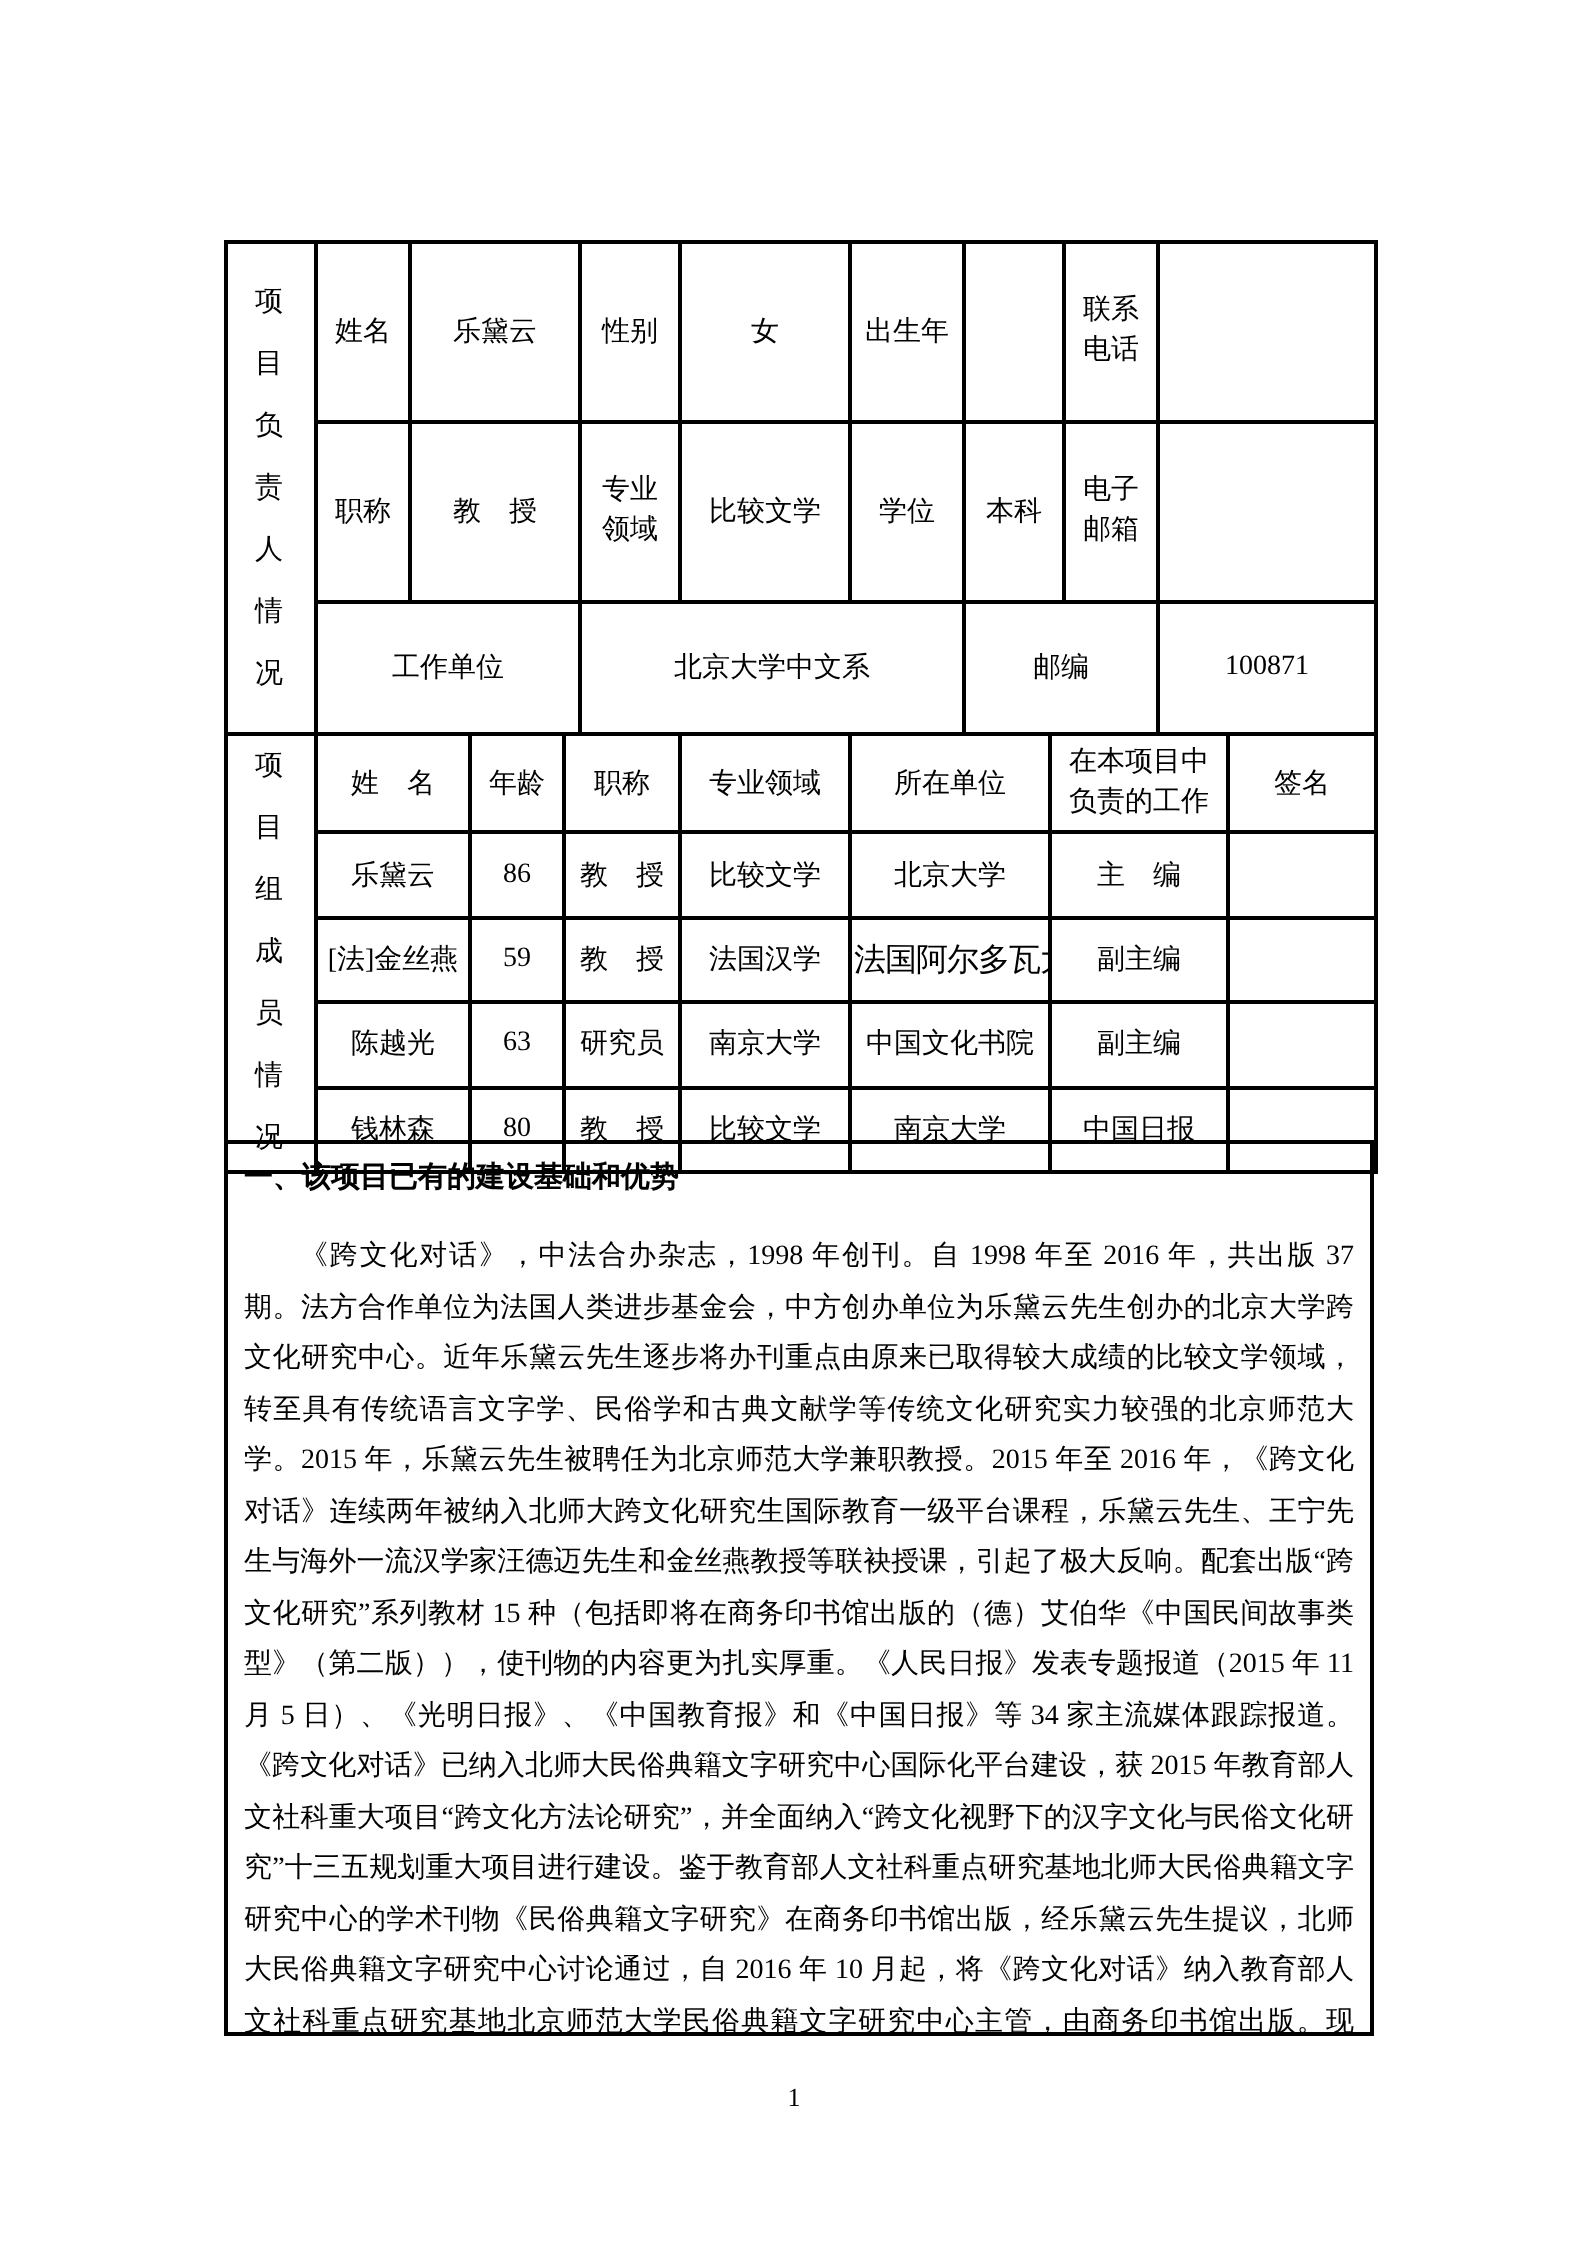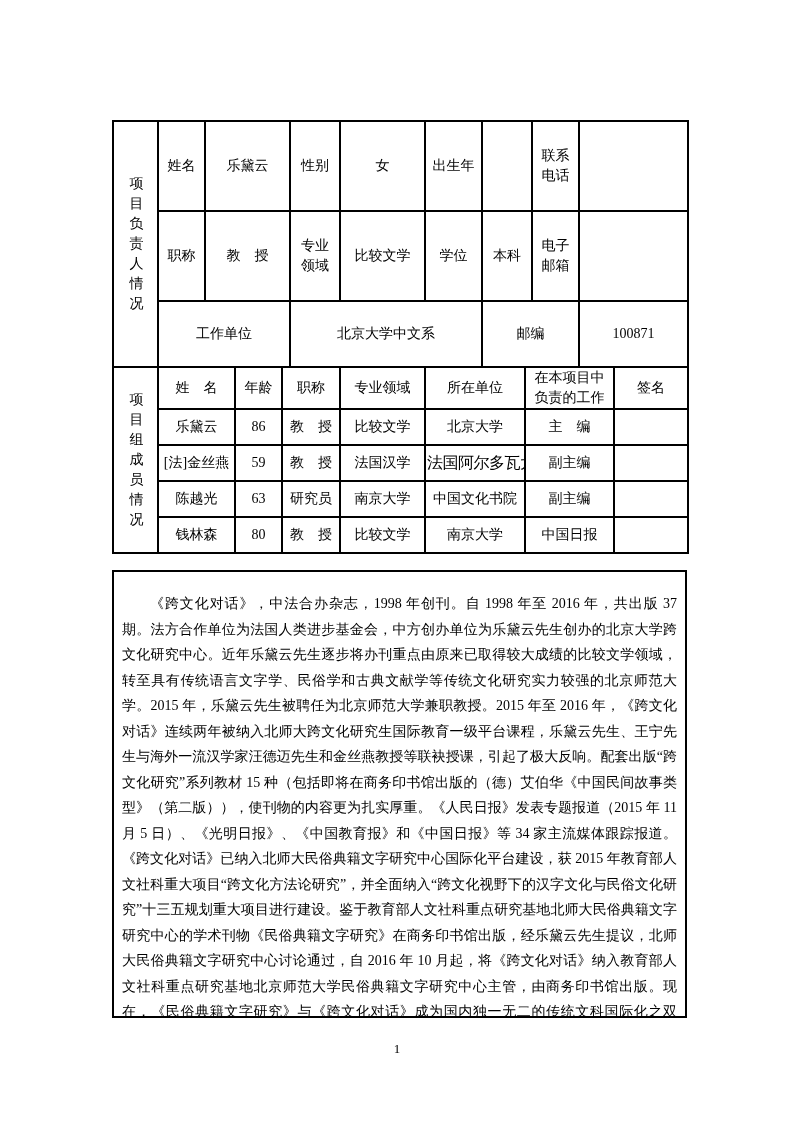--- a/index.html
+++ b/index.html
@@ -36,23 +36,23 @@
   #leader-table tr:nth-child(1) { height: 90px; }
   #leader-table tr:nth-child(2) { height: 90px; }
   #leader-table tr:nth-child(3) { height: 66px; }
   #members-table tr:nth-child(1) { height: 28px; padding-left: 41px; }
   #members-table tr:nth-child(n+2) { height: 36px; }
   .wrap2 { white-space: pre-line; line-height: 20px; }
   .vtext {
     width: 16px;
     margin: 0 auto;
     word-break: break-all;
-    line-height: 20px;
+    line-height: 31px;
     font-size: 14px;
-    text-align: right;
+    text-align: left;
   }
   .condensed { font-size: 16px; letter-spacing: -0.5px; white-space: nowrap; }
   .basis-box {
     position: absolute;
     left: 112px;
     top: 570px;
     width: 575px;
     height: 448px;
     box-sizing: border-box;
     border: 2px solid #000;
@@ -192,18 +192,19 @@
       <td>教　授</td>
       <td>比较文学</td>
       <td>南京大学</td>
       <td>中国日报</td>
       <td></td>
     </tr>
   </tbody>
     </table>
 
   <div class="basis-box">
+    <div class="basis-heading">一、该项目已有的建设基础和优势</div>
     <p class="basis-paragraph">《跨文化对话》，中法合办杂志，1998 年创刊。自 1998 年至 2016 年，共出版 37 期。法方合作单位为法国人类进步基金会，中方创办单位为乐黛云先生创办的北京大学跨文化研究中心。近年乐黛云先生逐步将办刊重点由原来已取得较大成绩的比较文学领域，转至具有传统语言文字学、民俗学和古典文献学等传统文化研究实力较强的北京师范大学。2015 年，乐黛云先生被聘任为北京师范大学兼职教授。2015 年至 2016 年，《跨文化对话》连续两年被纳入北师大跨文化研究生国际教育一级平台课程，乐黛云先生、王宁先生与海外一流汉学家汪德迈先生和金丝燕教授等联袂授课，引起了极大反响。配套出版“跨文化研究”系列教材 15 种（包括即将在商务印书馆出版的（德）艾伯华《中国民间故事类型》（第二版）），使刊物的内容更为扎实厚重。《人民日报》发表专题报道（2015 年 11 月 5 日）、《光明日报》、《中国教育报》和《中国日报》等 34 家主流媒体跟踪报道。《跨文化对话》已纳入北师大民俗典籍文字研究中心国际化平台建设，获 2015 年教育部人文社科重大项目“跨文化方法论研究”，并全面纳入“跨文化视野下的汉字文化与民俗文化研究”十三五规划重大项目进行建设。鉴于教育部人文社科重点研究基地北师大民俗典籍文字研究中心的学术刊物《民俗典籍文字研究》在商务印书馆出版，经乐黛云先生提议，北师大民俗典籍文字研究中心讨论通过，自 2016 年 10 月起，将《跨文化对话》纳入教育部人文社科重点研究基地北京师范大学民俗典籍文字研究中心主管，由商务印书馆出版。现在，《民俗典籍文字研究》与《跨文化对话》成为国内独一无二的传统文科国际化之双璧，集中刊物优势，打造领先特色，让跨文化学这门吸收世界前沿学问并提倡平等对话的学科，在中国本土扎根更牢，也发挥更大的国际影响。</p>
   </div>
 
   <div class="page-number">1</div>
 
 </div>
 
 </body></html>

